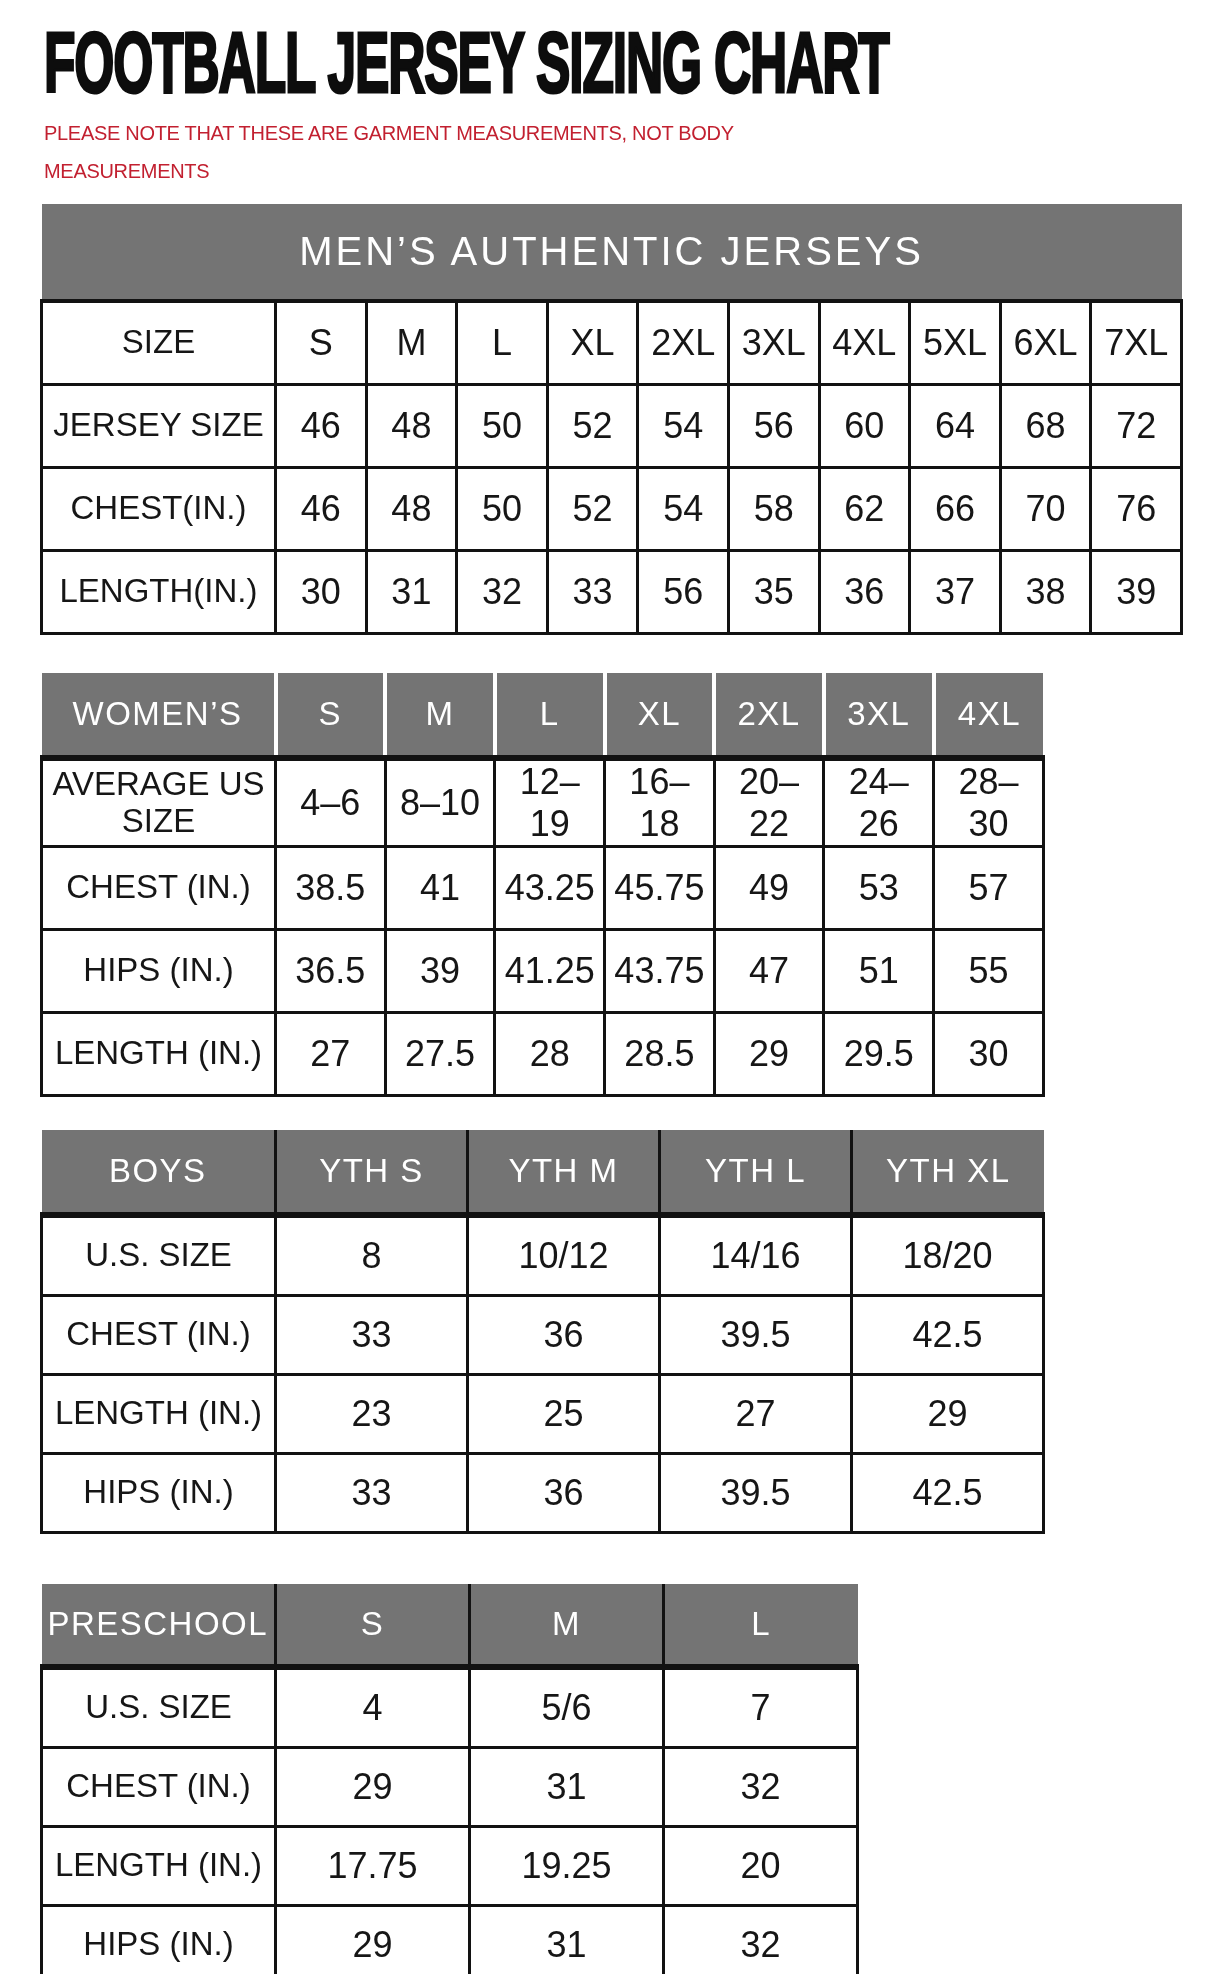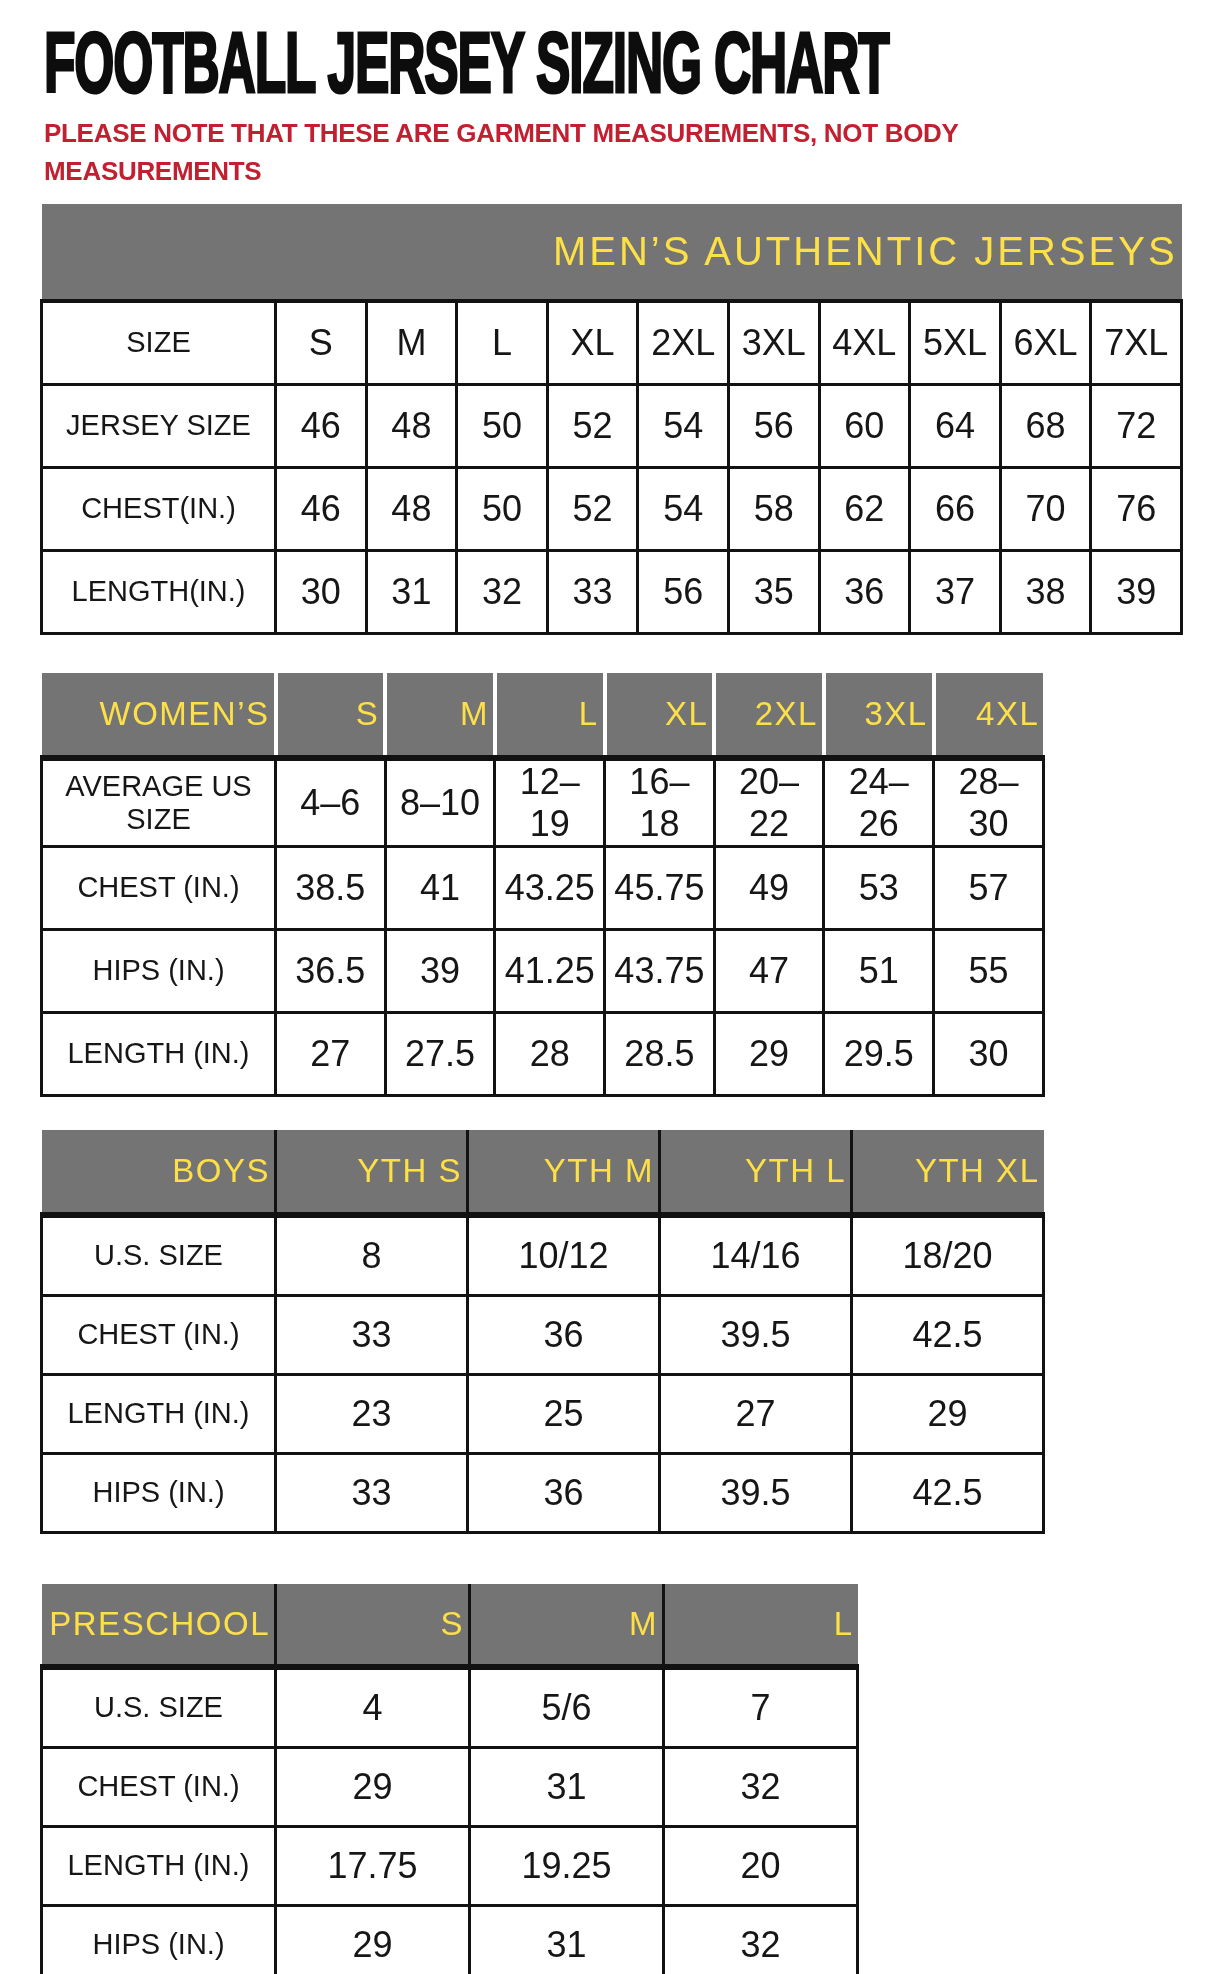--- a/index.html
+++ b/index.html
@@ -17,38 +17,38 @@
 
   h1.title{
     margin:22px 0 0 44px;
     font-size:86px;line-height:0.95;font-weight:700;white-space:nowrap;
     letter-spacing:-2px;color:#0d0d0d;
     transform:scaleX(0.60);transform-origin:left center;
     -webkit-text-stroke:3px #0d0d0d;
   }
   .note{
     margin:10px 0 0 44px;width:1070px;
-    color:var(--red);font-size:26px;line-height:38px;font-weight:700;
+    color:var(--red);font-size:20px;line-height:38px;font-weight:400;
     letter-spacing:-0.3px;
   }
 
   table.tbl{
     border-collapse:collapse;table-layout:fixed;
     margin-left:40px;
   }
   table.tbl td{
     border:3px solid var(--line);
     text-align:center;vertical-align:middle;
     font-size:36px;color:var(--ink);
     padding:0 4px;overflow:hidden;
   }
-  table.tbl td.lbl{font-size:29px;line-height:1.12;text-align:center;}
+  table.tbl td.lbl{font-size:33px;line-height:1.12;text-align:center;}
   table.tbl th{
-    background:var(--gray);color:#fde047;font-weight:400;
-    text-align:right;vertical-align:middle;padding:0 4px;overflow:hidden;
+    background:var(--gray);color:#ffffff;font-weight:400;
+    text-align:center;vertical-align:middle;padding:0 4px;overflow:hidden;
   }
   th.banner{
     font-size:40px;letter-spacing:3px;height:95px;
     border:none;border-bottom:4px solid var(--line);
   }
   .tbl th.hlbl,.tbl th.hcol{
     font-size:33px;letter-spacing:1.5px;
     border:none;border-bottom:6px solid var(--line);
   }
   .t-womens th.hcol{border-left:4px solid #ffffff;}

